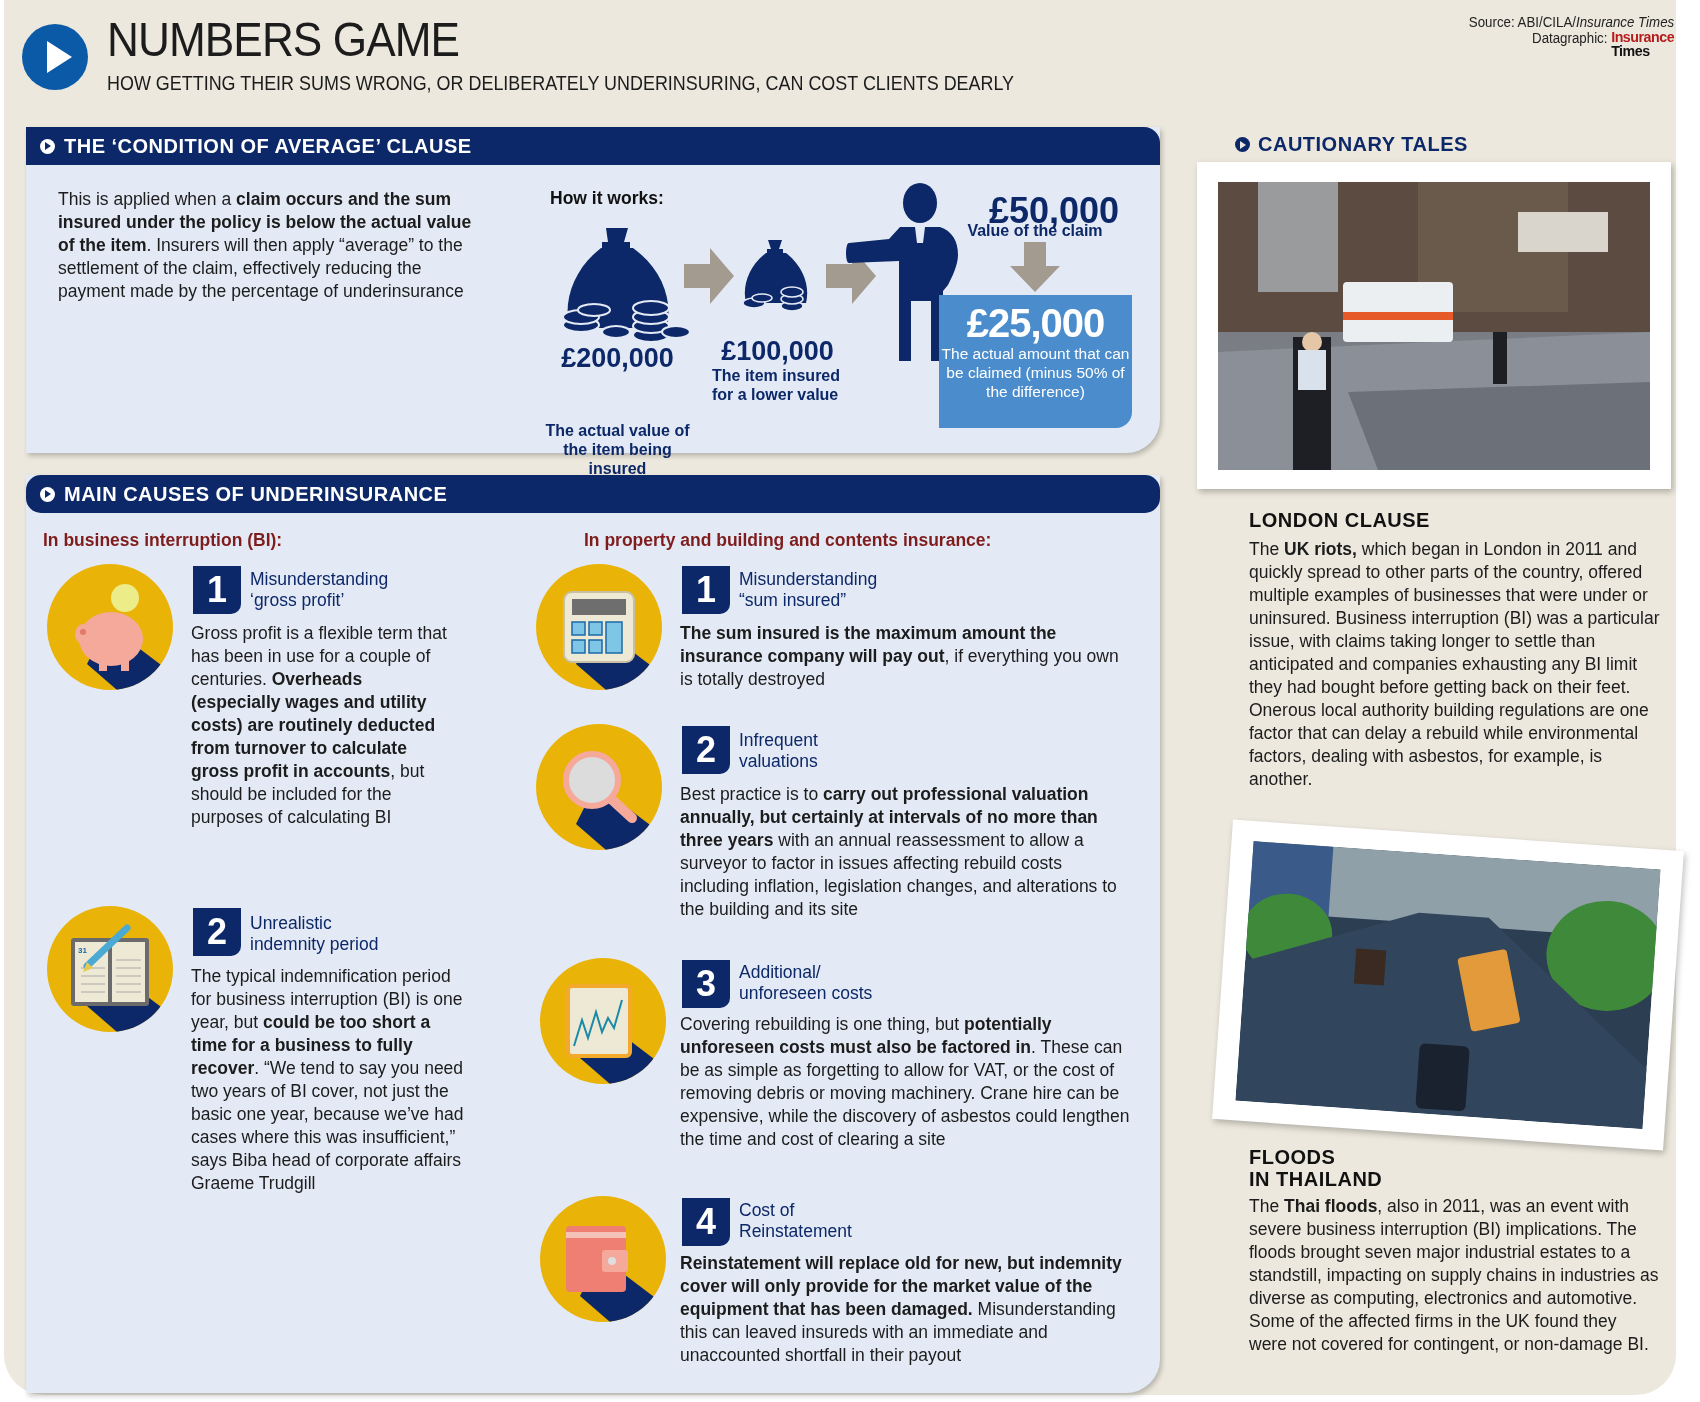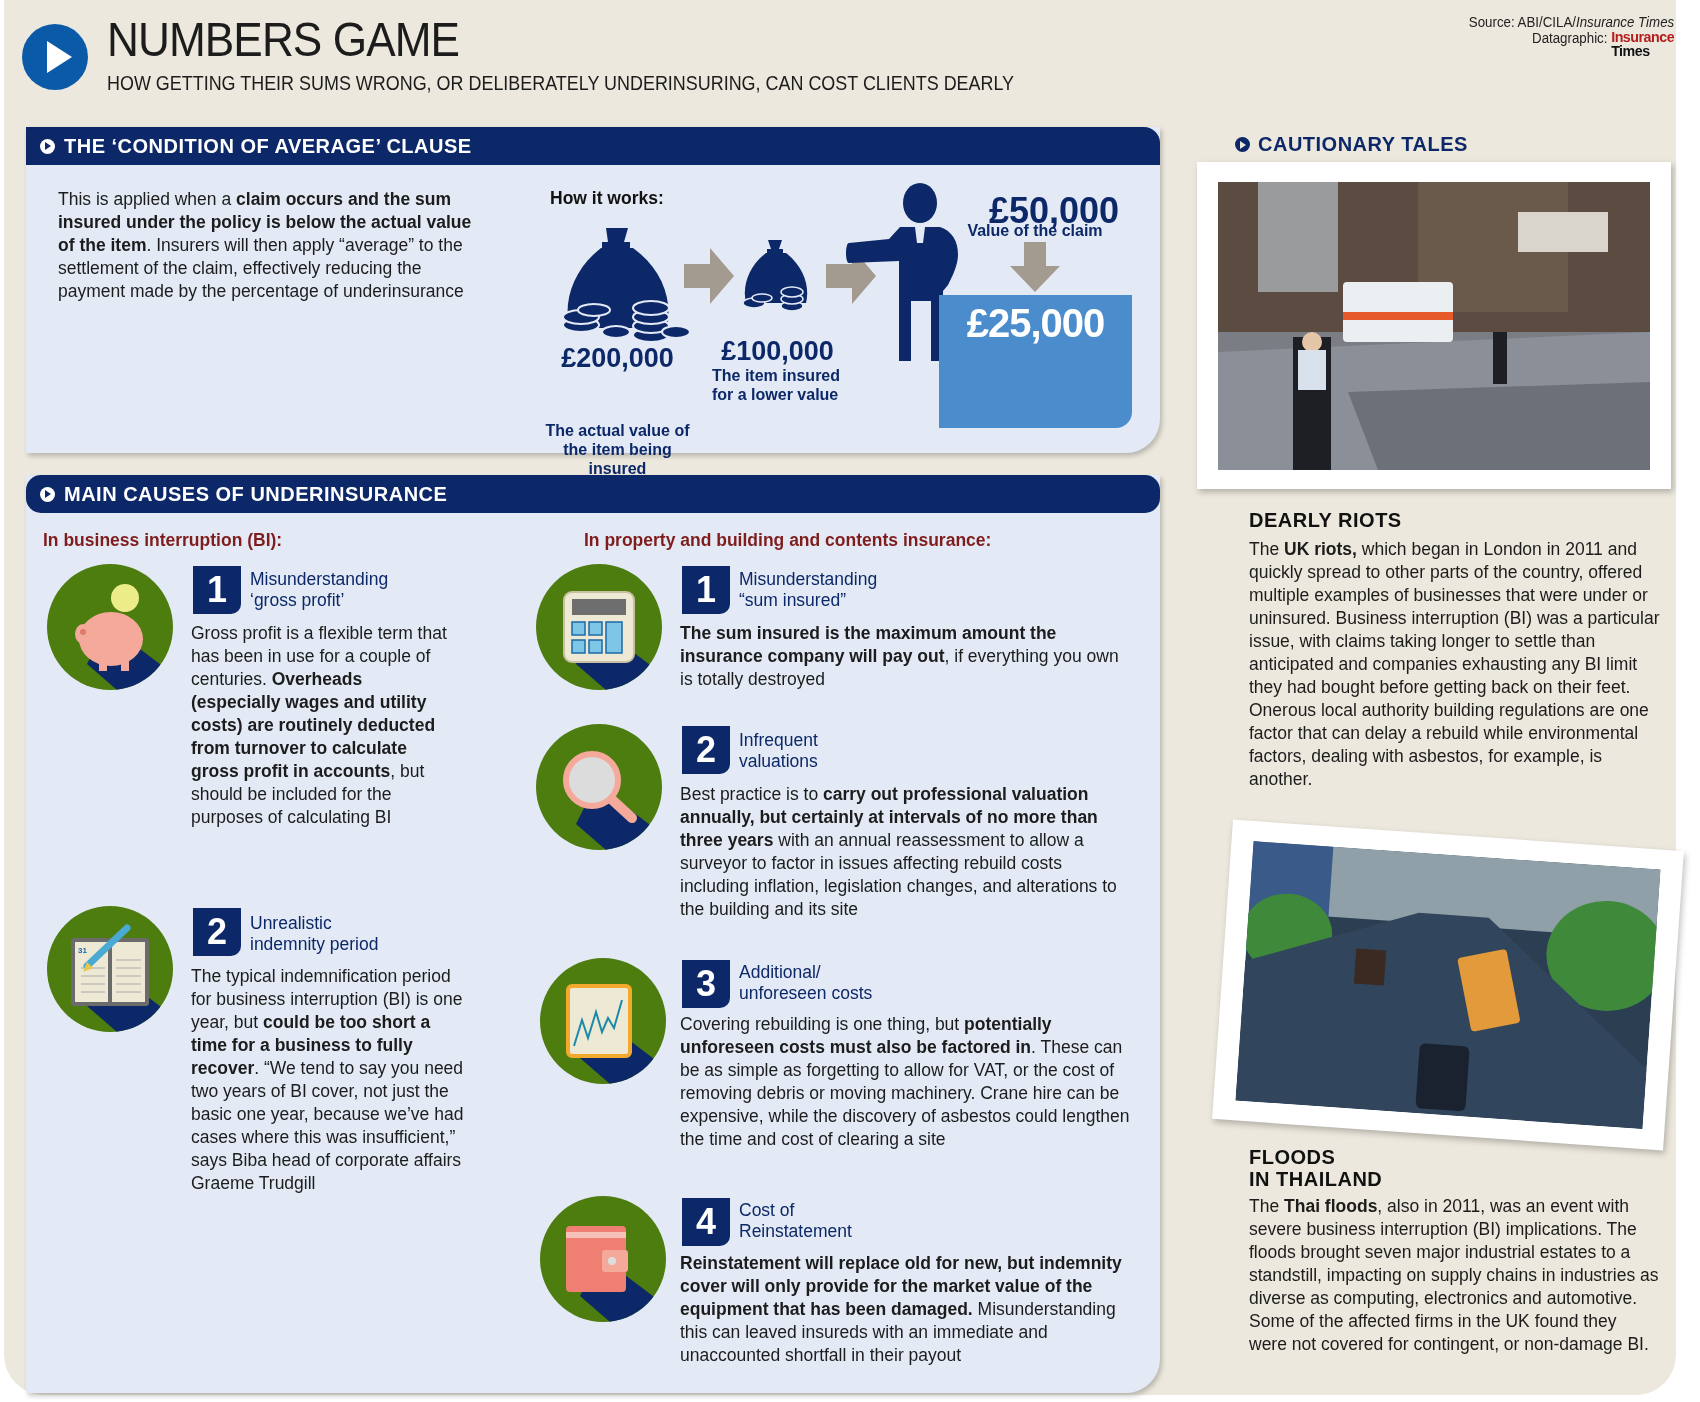--- a/index.html
+++ b/index.html
@@ -26,21 +26,21 @@
   .intro { left:58px; top:188px; width:420px; font-size:17.5px; line-height:23px; color:#1c1c1c; }
   .intro b { font-weight:bold; }
   .how { left:550px; top:188px; font-weight:bold; font-size:17.5px; color:#111; }
   .amt { font-weight:bold; color:#0d2868; text-align:center; white-space:nowrap; }
   .lbl { font-weight:bold; color:#0d2868; text-align:center; font-size:16px; line-height:19px; }
   .result-box { left:939px; top:295px; width:193px; height:133px; background:#4a8ccc; border-radius:0 0 16px 0; color:#fff; text-align:center; }
   .result-box .big { font-size:40px; font-weight:bold; margin-top:6px; letter-spacing:-1px; }
   .result-box .small { font-size:15.5px; line-height:19px; margin-top:-2px; }
 
   .col-head { font-weight:bold; font-size:17.5px; color:#7f1d1d; }
-  .icon-circle { width:126px; height:126px; border-radius:50%; background:#4d7c0f; overflow:hidden; }
+  .icon-circle { width:126px; height:126px; border-radius:50%; background:#eab308; overflow:hidden; }
   .badge { width:48px; height:48px; background:#0d2868; border-radius:0 0 10px 0; color:#fff; font-weight:bold; font-size:36px; text-align:center; line-height:48px; }
   .item-title { font-weight:normal; font-size:17.5px; line-height:21px; color:#0d2868; }
   .body-text { font-size:17.5px; line-height:23px; color:#1c1c1c; }
   .body-text b { font-weight:bold; }
 
   .ct-head { left:1235px; top:133px; font-weight:bold; font-size:20px; color:#0d2868; letter-spacing:0.5px; display:flex; align-items:center; }
   .ct-head .bullet { display:inline-block; width:15px; height:15px; border-radius:50%; background:#0d2868; position:relative; margin-right:8px; }
   .ct-head .bullet::after { content:""; position:absolute; left:5px; top:3.5px; border-left:6px solid #ece8dd; border-top:4px solid transparent; border-bottom:4px solid transparent; }
   .photo-frame { background:#fff; box-shadow:2px 3px 6px rgba(0,0,0,0.25); }
   .story-head { font-weight:bold; font-size:20px; color:#111; letter-spacing:0.5px; line-height:22px; }
@@ -125,20 +125,21 @@
   <polygon points="70,44 80,44 78,60 72,60" fill="#e3eaf6"></polygon>
 </svg>
 
 <div class="abs amt" style="left:984px; top:190px; width:140px; font-size:36px;">£50,000</div>
 <div class="abs lbl" style="left:955px; top:221px; width:160px;">Value of the claim</div>
 <svg class="abs" style="left:1010px; top:242px;" width="50" height="50">
   <polygon points="14,0 36,0 36,24 50,24 25,50 0,24 14,24" fill="#a39a90"></polygon>
 </svg>
 <div class="abs result-box">
   <div class="big">£25,000</div>
+  <div class="small">The actual amount that can be claimed (minus 50% of the difference)</div>
 </div>
 
 <div class="abs panel" style="left:26px; top:475px; width:1134px; height:918px;"></div>
 <div class="abs sec-head" style="left:26px; top:475px; width:1134px;border-radius:15px;">
   <span class="bullet"></span>
   <span>MAIN CAUSES OF UNDERINSURANCE</span>
 </div>
 <div class="abs col-head" style="left:43px; top:530px;">In business interruption (BI):</div>
 <div class="abs col-head" style="left:546px; top:530px;margin-left:38px;">In property and building and contents insurance:</div>
 
@@ -282,21 +283,21 @@
     <polygon points="130,210 432,200 432,288 160,288" fill="#6b7079"></polygon>
     <rect x="125" y="100" width="110" height="60" rx="4" fill="#eceff2"></rect>
     <rect x="125" y="130" width="110" height="8" fill="#e65a2a"></rect>
     <rect x="75" y="155" width="38" height="133" fill="#1d1f24"></rect>
     <circle cx="94" cy="160" r="10" fill="#e5c7a8"></circle>
     <rect x="80" y="168" width="28" height="40" fill="#d9e1ec"></rect>
     <rect x="275" y="150" width="14" height="52" fill="#1d1f24"></rect>
   </svg>
 </div>
 
-<div class="abs story-head" style="left:1249px; top:509px;">DEARLY RIOTS</div>
+<div class="abs story-head" style="left:1249px; top:509px;">LONDON CLAUSE</div>
 <div class="abs story-text" style="left:1249px; top:538px; width:415px;">
   <span>The </span><b>UK riots,</b><span> which began in London in 2011 and quickly spread to other parts of the country, offered multiple examples of businesses that were under or uninsured. Business interruption (BI) was a particular issue, with claims taking longer to settle than anticipated and companies exhausting any BI limit they had bought before getting back on their feet. Onerous local authority building regulations are one factor that can delay a rebuild while environmental factors, dealing with asbestos, for example, is another.</span>
 </div>
 
 <div class="abs photo-frame" style="left:1222px; top:835px; width:452px; height:300px; transform:rotate(4deg);">
   <svg class="abs" style="left:22px; top:20px;" width="408" height="260">
     <rect width="408" height="260" fill="#2b3e52"></rect>
     <rect width="408" height="70" fill="#8fa0a8"></rect>
     <rect x="0" y="0" width="80" height="110" fill="#3a5a8a"></rect>
     <ellipse cx="40" cy="90" rx="45" ry="40" fill="#3f8a3a"></ellipse>

